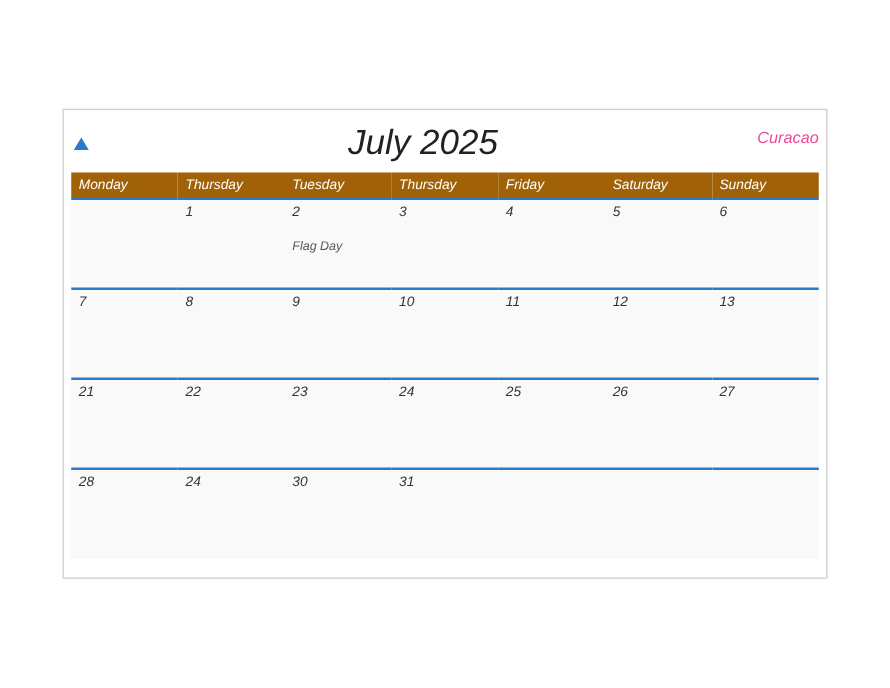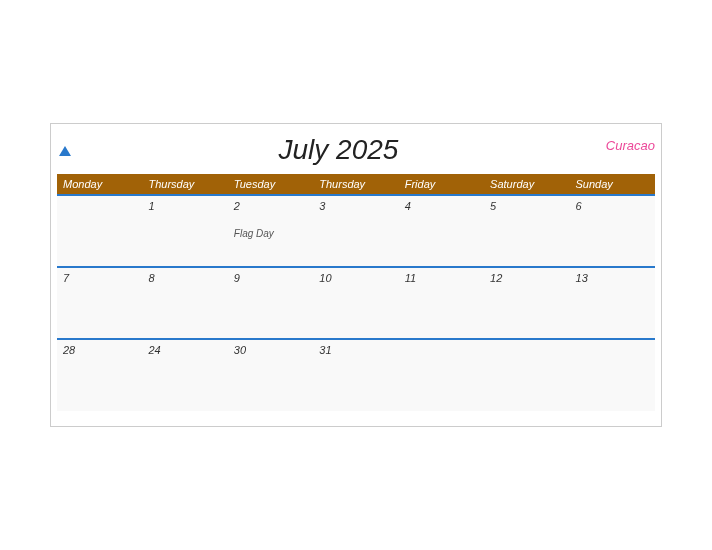--- a/index.html
+++ b/index.html
@@ -171,20 +171,43 @@
           </td>
           <td>
             <span class="day-number">12</span>
           </td>
           <td>
             <span class="day-number">13</span>
           </td>
         </tr>
         <tr>
           <td>
+            <span class="day-number">21</span>
+          </td>
+          <td>
+            <span class="day-number">22</span>
+          </td>
+          <td>
+            <span class="day-number">23</span>
+          </td>
+          <td>
+            <span class="day-number">24</span>
+          </td>
+          <td>
+            <span class="day-number">25</span>
+          </td>
+          <td>
+            <span class="day-number">26</span>
+          </td>
+          <td>
+            <span class="day-number">27</span>
+          </td>
+        </tr>
+        <tr>
+          <td>
             <span class="day-number">28</span>
           </td>
           <td>
             <span class="day-number">24</span>
           </td>
           <td>
             <span class="day-number">30</span>
           </td>
           <td>
             <span class="day-number">31</span>

